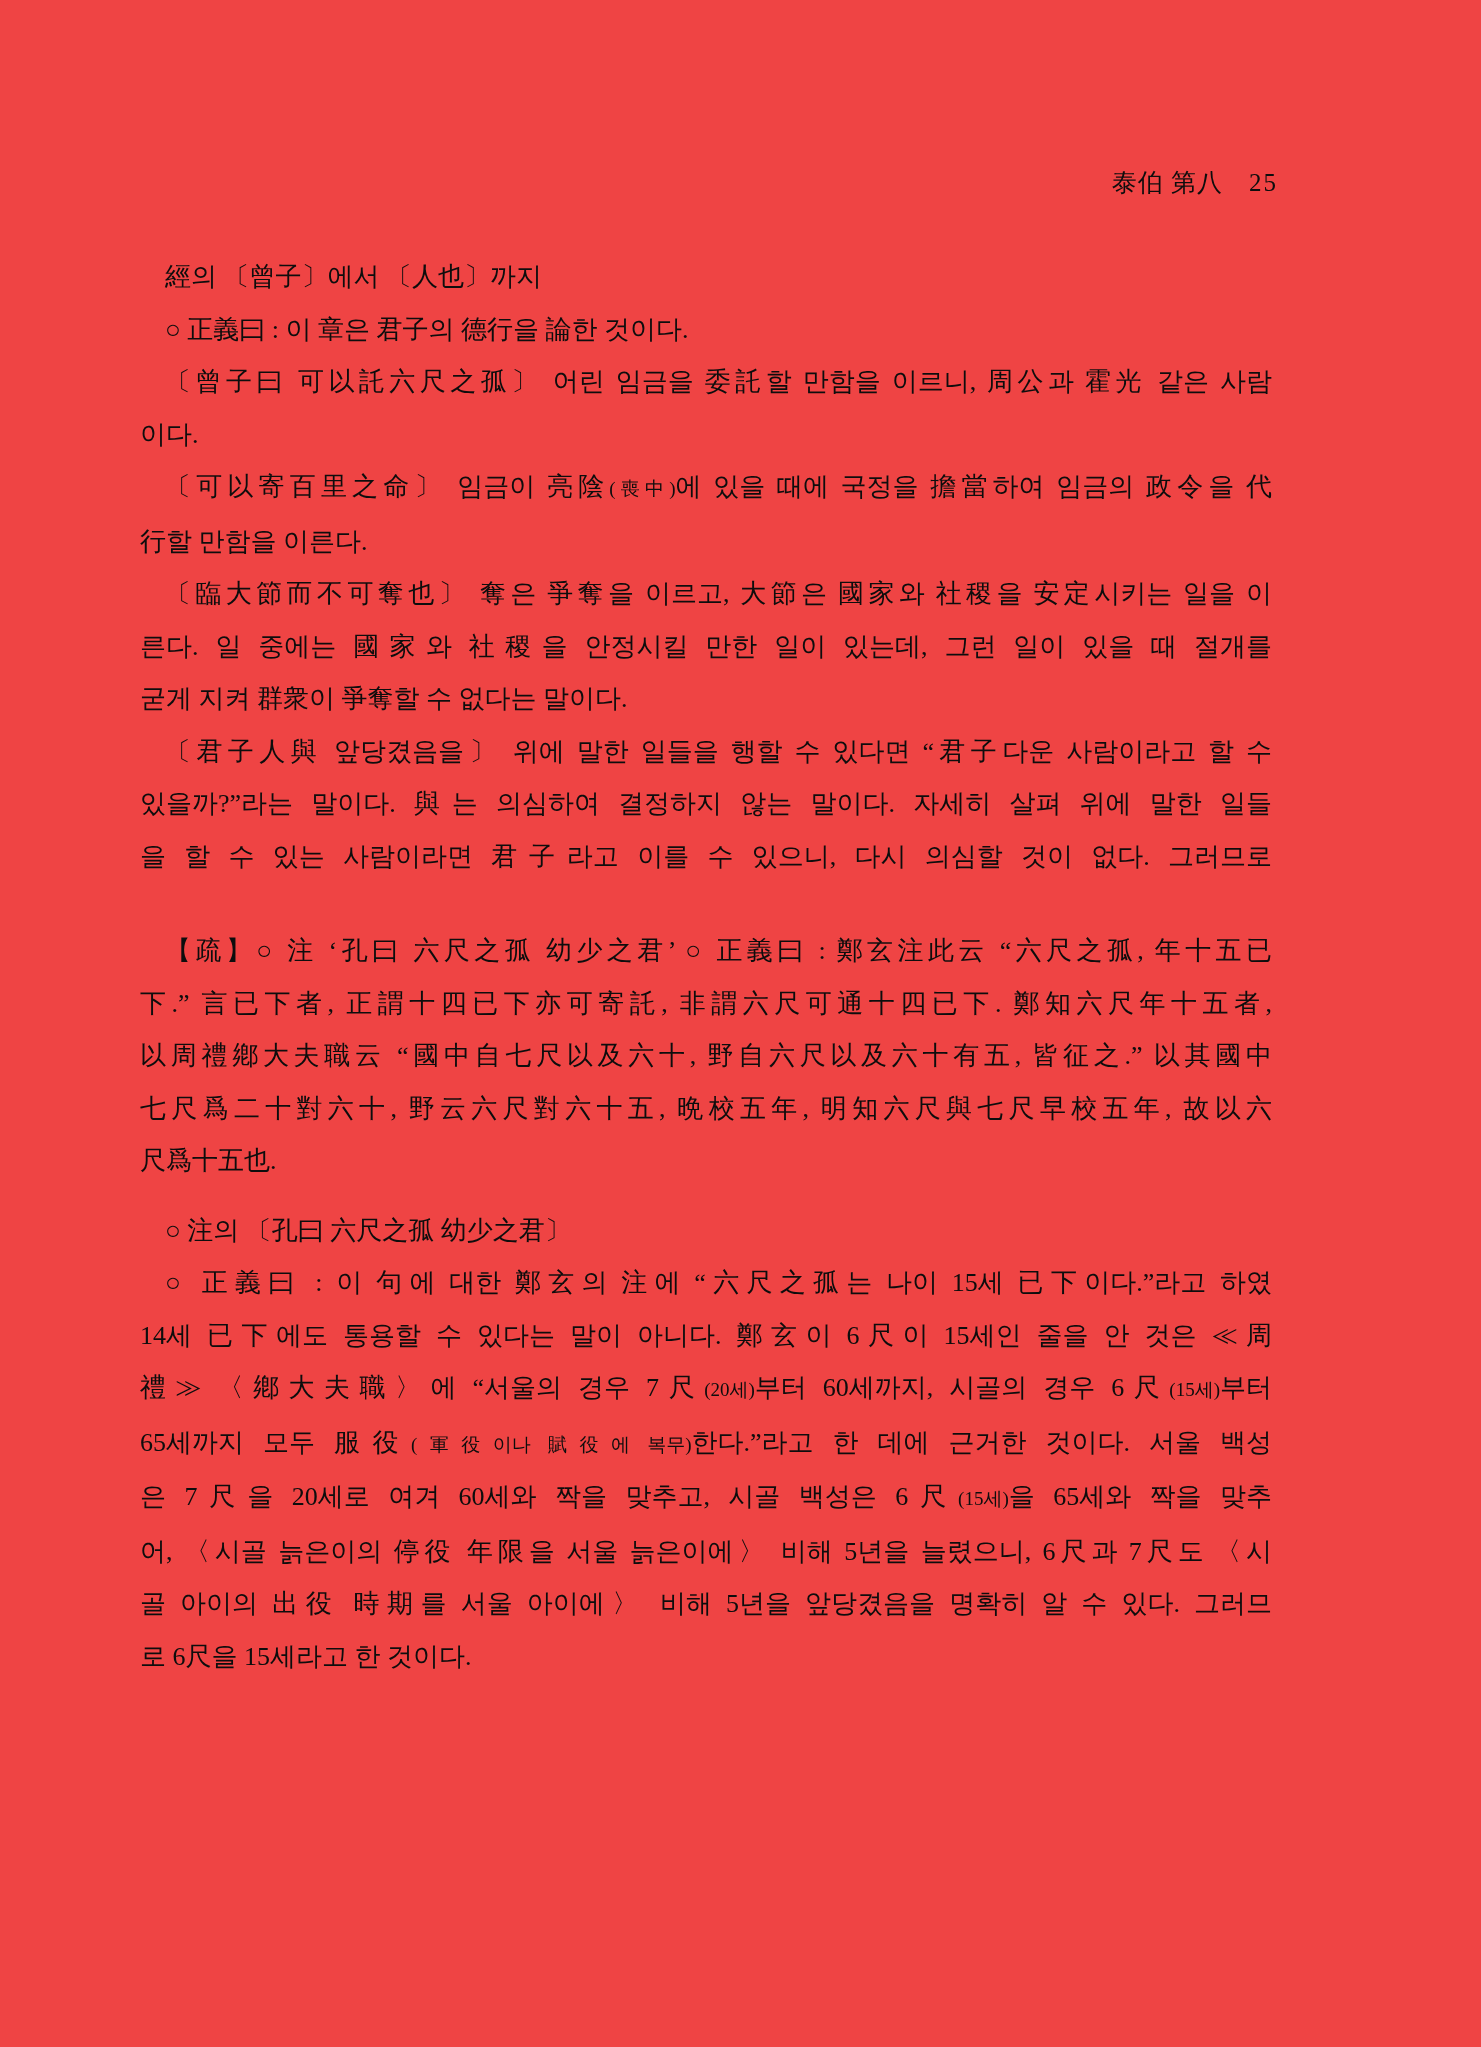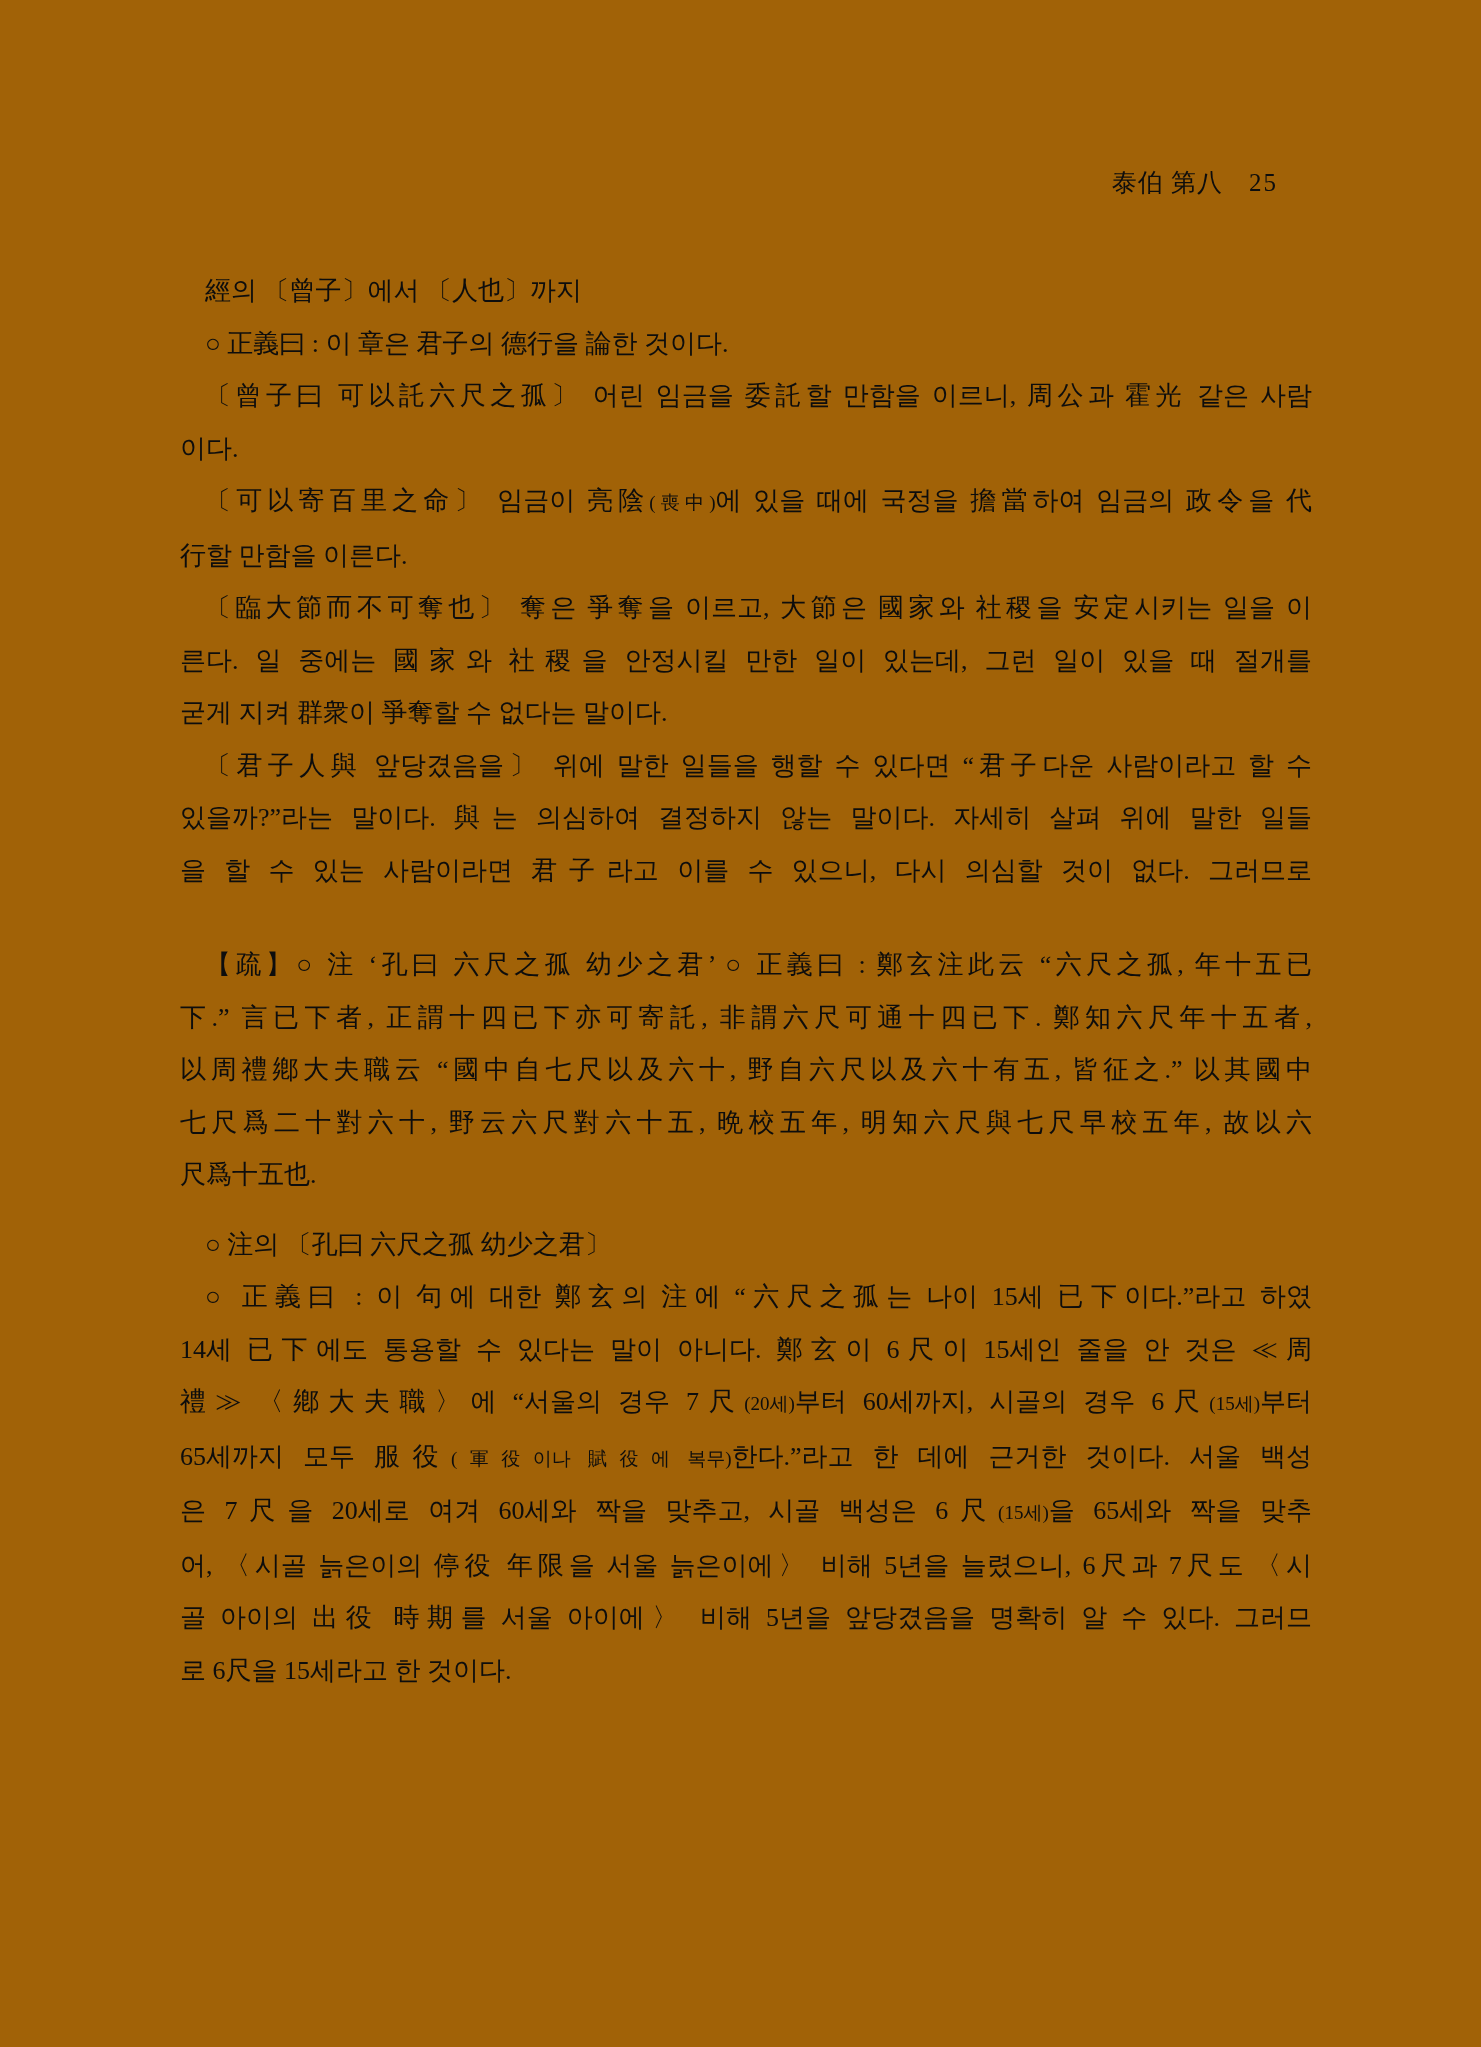--- a/index.html
+++ b/index.html
@@ -5,42 +5,41 @@
 <style>
   html,body{margin:0;padding:0;}
   body{
     width:1481px;height:2047px;
     background:#ffffff;
     font-family:"Liberation Serif","DejaVu Serif",serif;
     color:#0d0d0d;
     position:relative;
     -webkit-font-smoothing:antialiased;
   }
-  .page{position:absolute;inset:0;background:#a16207;}
+  .page{position:absolute;inset:0;background:#ef4444;}
   .page-header{
     position:absolute;
     top:166px;
     left:140px;
     width:1138px;
     text-align:right;
     font-size:25px;
     line-height:34px;
     letter-spacing:1px;
     white-space:nowrap;
   }
   .page-header .chapter{margin-right:26px;}
   .page-header .pagenum{letter-spacing:2px;}
   .body-text{
     position:absolute;
-    top:265px;
+    top:251px;
     left:140px;
     width:1132px;
     font-size:26px;
     line-height:52.5px;
-    margin-left:40px;
   }
   .line{
     text-align:justify;
     text-align-last:left;
     word-break:keep-all;
     white-space:normal;
   }
   .line.fill{text-align-last:justify;}
   .line.indent{text-indent:25px;}
   .line.gap-section{margin-top:42px;}

